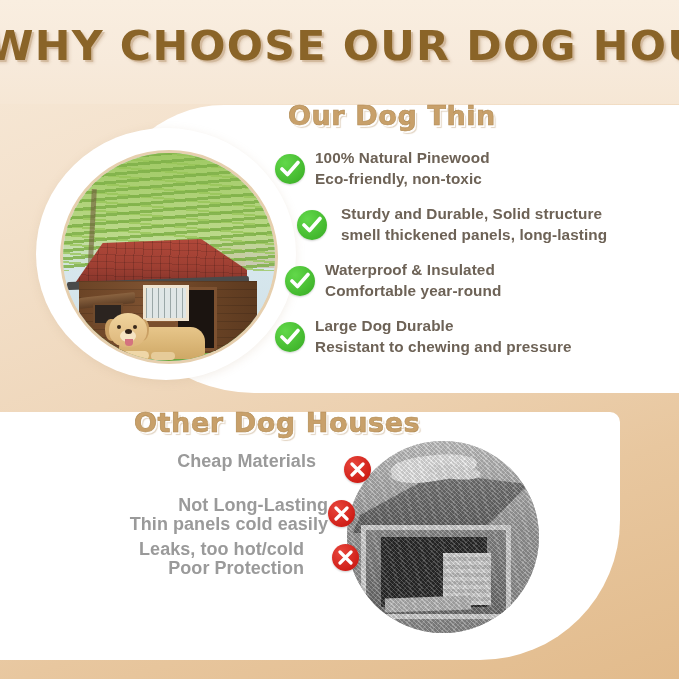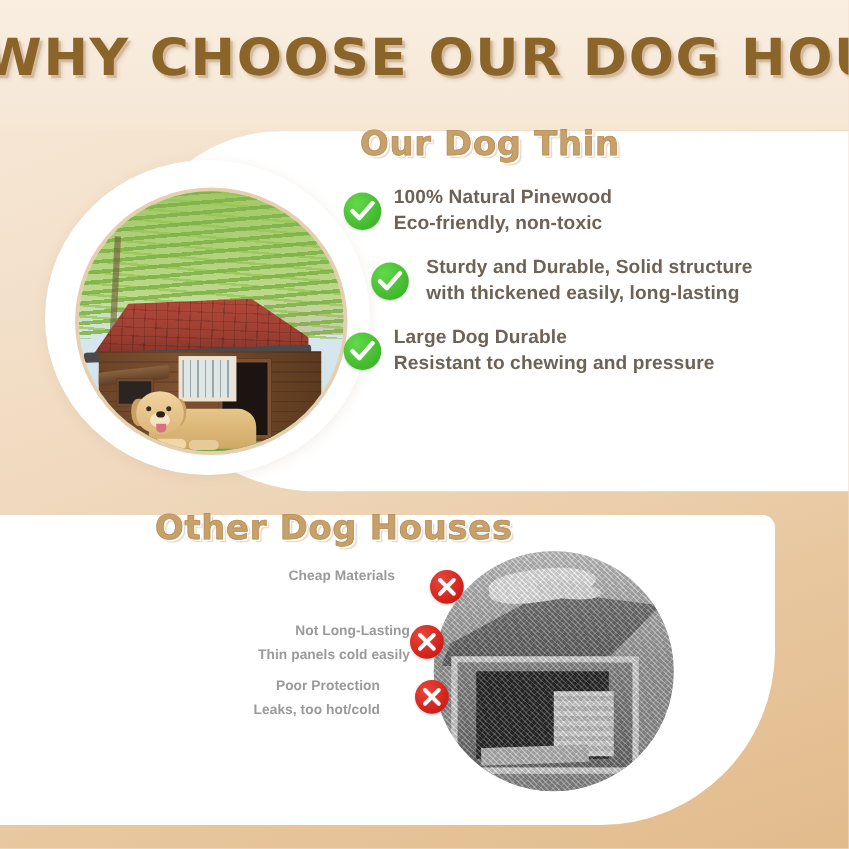--- a/index.html
+++ b/index.html
@@ -104,21 +104,21 @@
   .sub-head{
     position:absolute;
     font-family:"DejaVu Sans","Liberation Sans",sans-serif;
     font-weight:700;font-size:27px;letter-spacing:.6px;
     color:#c8a06a;
     -webkit-text-stroke:0.6px #b08a52;
     text-shadow:1.5px 1.5px 0 rgba(255,255,255,.95), 2.5px 2.5px 1px rgba(190,160,120,.45);
     white-space:nowrap;
   }
   #head-ours{left:288px;top:100px;}
-  #head-others{left:124px;top:407px;}
+  #head-others{left:134px;top:407px;}
 
   
   .pros{position:absolute;left:275px;top:148px;width:400px;}
   .pro-row{position:relative;min-height:52px;margin-bottom:4px;}
   .pro-row .mark{
     position:absolute;left:0;top:6px;width:30px;height:30px;border-radius:50%;
     background:radial-gradient(circle at 34% 30%,#62d84a,#43b82e 70%,#3aa528 100%);
     box-shadow:0 1px 2px rgba(0,0,0,.18);
   }
   .mark svg{position:absolute;left:5px;top:6px;}
@@ -172,21 +172,21 @@
   .bw-hole{position:absolute;left:34px;top:96px;width:106px;height:70px;background:#2b2b2b;}
   .bw-board{position:absolute;left:96px;top:112px;width:48px;height:52px;background:repeating-linear-gradient(180deg,#d9d9d9 0 4px,#c2c2c2 4px 8px);}
   .bw-board2{position:absolute;left:38px;top:156px;width:86px;height:14px;background:#b9b9b9;transform:rotate(-2deg);}
   .bw-debris{position:absolute;left:44px;top:14px;width:86px;height:26px;background:#efefef;border-radius:40% 60% 50% 45%;transform:rotate(-8deg);opacity:.92;}
   .bw-debris2{position:absolute;left:80px;top:24px;width:54px;height:14px;background:#e2e2e2;border-radius:50%;transform:rotate(6deg);}
 
   
   .cons{position:absolute;left:48px;top:452px;width:330px;}
   .con-row{position:relative;height:44px;}
   .con-row .ctxt{
-    text-align:right;color:#9a9a9a;font-size:11px;line-height:19px;font-weight:600;
+    text-align:right;color:#9a9a9a;font-size:18px;line-height:19px;font-weight:600;
     letter-spacing:.05px;white-space:nowrap;
   }
   .con-row .xmark{
     position:absolute;top:4px;width:27px;height:27px;border-radius:50%;
     background:radial-gradient(circle at 34% 30%,#e8463c,#d01f18 70%,#b81812 100%);
     box-shadow:0 1px 2px rgba(0,0,0,.2);
   }
   .xmark svg{position:absolute;left:6px;top:6px;}
   #con-0 .xmark{left:296px;}
   #con-1 .xmark{left:280px;}
@@ -255,21 +255,32 @@
       </div>
     </div>
     <div class="pro-row" id="pro-1">
       <span class="mark">
         <svg width="20" height="18" viewBox="0 0 20 18">
             <path d="M2 9 L7.5 14.5 L18 2.5" fill="none" stroke="#ffffff" stroke-width="3.6" stroke-linecap="round" stroke-linejoin="round"></path>
           </svg>
       </span>
       <div class="txt">
         <div>Sturdy and Durable,  Solid structure</div>
-        <div>with thickened easily, long-lasting</div>
+        <div>smell thickened panels, long-lasting</div>
+      </div>
+    </div>
+    <div class="pro-row" id="pro-2">
+      <span class="mark">
+        <svg width="20" height="18" viewBox="0 0 20 18">
+            <path d="M2 9 L7.5 14.5 L18 2.5" fill="none" stroke="#ffffff" stroke-width="3.6" stroke-linecap="round" stroke-linejoin="round"></path>
+          </svg>
+      </span>
+      <div class="txt">
+        <div>Waterproof &amp; Insulated</div>
+        <div>Comfortable year-round</div>
       </div>
     </div>
     <div class="pro-row" id="pro-3">
       <span class="mark">
         <svg width="20" height="18" viewBox="0 0 20 18">
             <path d="M2 9 L7.5 14.5 L18 2.5" fill="none" stroke="#ffffff" stroke-width="3.6" stroke-linecap="round" stroke-linejoin="round"></path>
           </svg>
       </span>
       <div class="txt">
         <div>Large Dog Durable</div>
@@ -312,22 +323,22 @@
         <div>Thin panels cold easily</div>
       </div>
       <span class="xmark">
         <svg width="15" height="15" viewBox="0 0 15 15">
             <path d="M2 2 L13 13 M13 2 L2 13" fill="none" stroke="#ffffff" stroke-width="3.2" stroke-linecap="round"></path>
           </svg>
       </span>
     </div>
     <div class="con-row" id="con-2">
       <div class="ctxt">
+        <div>Leaks, too hot/cold</div>
         <div>Poor Protection</div>
-        <div>Leaks, too hot/cold</div>
       </div>
       <span class="xmark">
         <svg width="15" height="15" viewBox="0 0 15 15">
             <path d="M2 2 L13 13 M13 2 L2 13" fill="none" stroke="#ffffff" stroke-width="3.2" stroke-linecap="round"></path>
           </svg>
       </span>
     </div>
   </div>
 
 </div>

